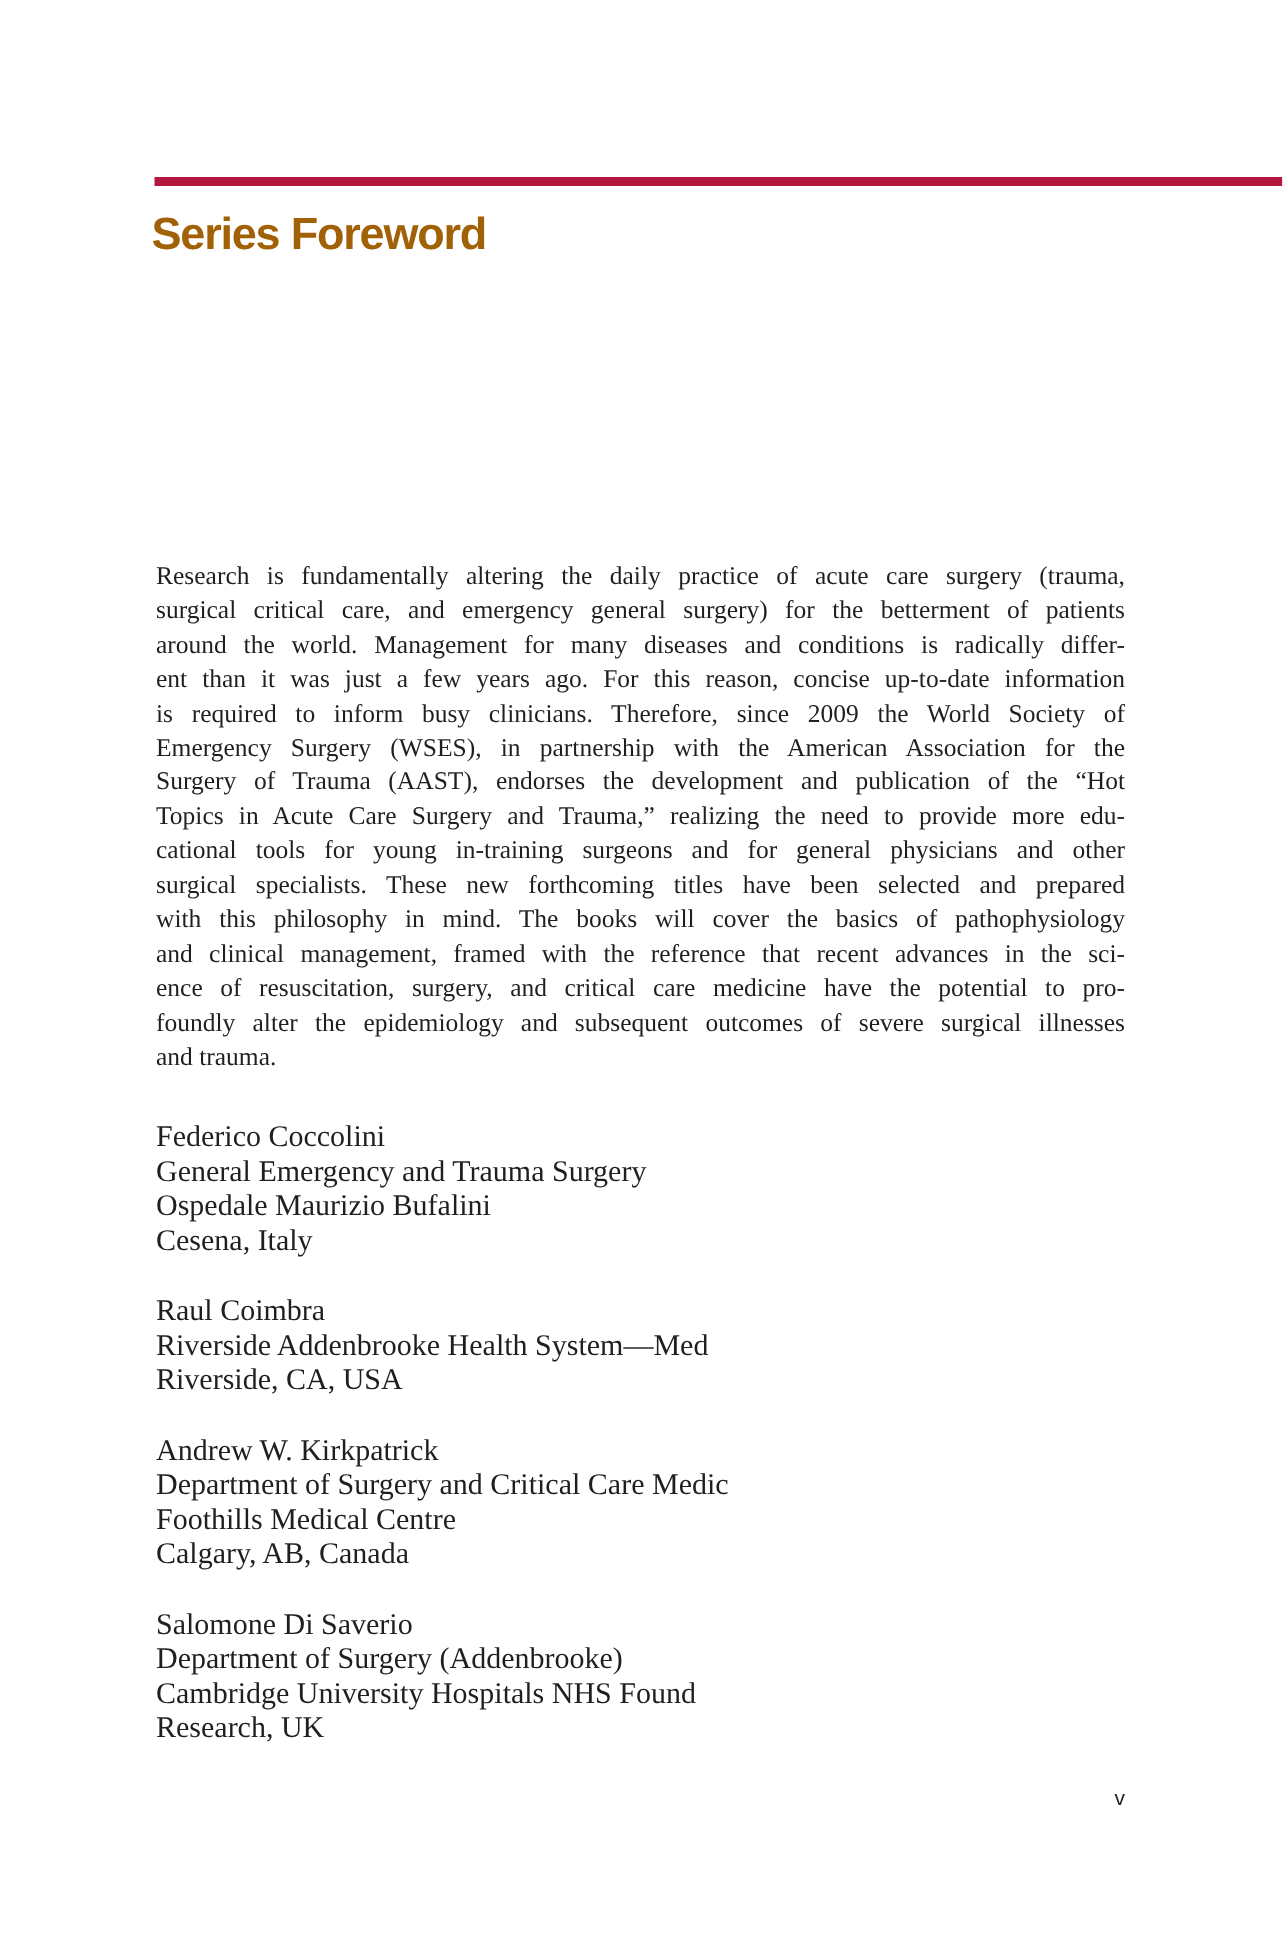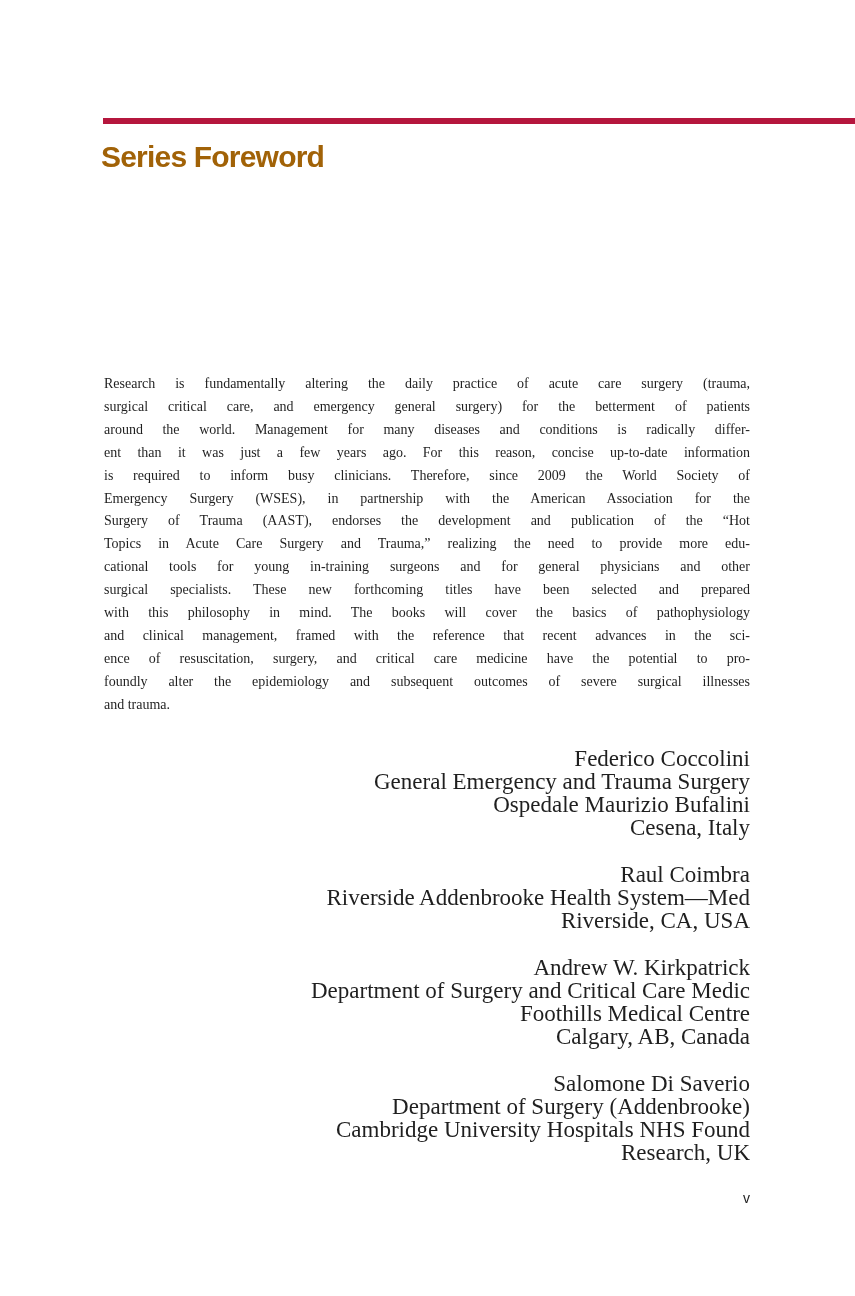--- a/index.html
+++ b/index.html
@@ -31,38 +31,37 @@
     font-family: "Liberation Sans", sans-serif;
     font-weight: bold;
     font-size: 30px;
     letter-spacing: -0.8px;
   }
   .foreword {
     position: absolute;
     left: 104px;
     top: 373px;
     width: 646px;
-    font-size: 14px;
+    font-size: 17px;
     line-height: 22.9px;
   }
   .para-line {
     text-align: justify;
     text-align-last: justify;
     white-space: nowrap;
   }
   .para-line:last-child {
     text-align-last: left;
   }
   .signatures {
     position: absolute;
     left: 104px;
     top: 747px;
     width: 646px;
-    text-align: right;
-    font-size: 23px;
+    font-size: 20px;
     line-height: 23px;
   }
   .signature-block {
     margin-bottom: 24px;
   }
   .signature-block:last-child {
     margin-bottom: 0;
   }
   .page-number {
     position: absolute;

